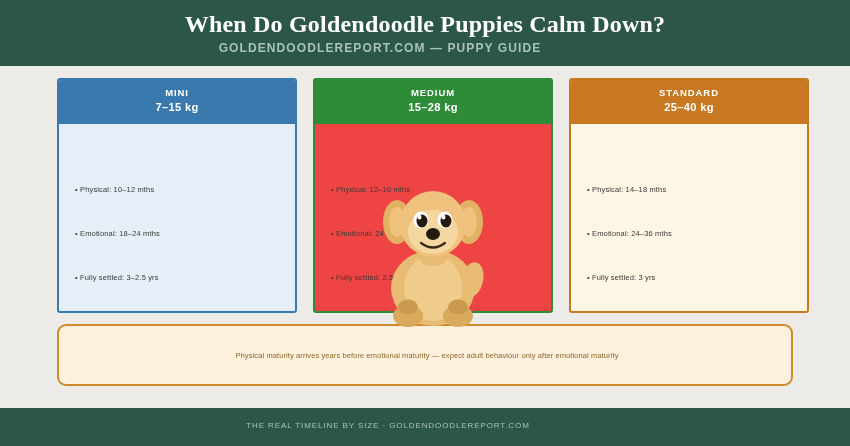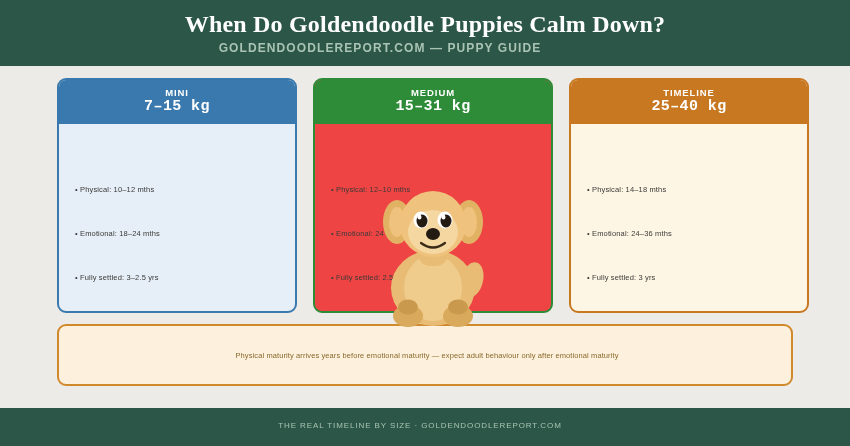--- a/index.html
+++ b/index.html
@@ -50,21 +50,21 @@
     letter-spacing: 1.1px;
     color: #A9C3B4;
   }
 
   
   .card {
     position: absolute;
     top: 78px;
     width: 240px;
     height: 235px;
-    border-radius: 9px;
+    border-radius: 3px;
     box-sizing: border-box;
     overflow: hidden;
   }
   .card-mini     { left: 57px;  border: 2px solid #3A79AD; background: #E6EEF7; }
   .card-medium   { left: 313px; border: 2px solid #2E8B37; background: #ef4444; }
   .card-standard { left: 569px; border: 2px solid #C87820; background: #FEF6E4; }
 
   .card-head {
     position: absolute;
     left: -2px; top: -2px;
@@ -80,25 +80,24 @@
   .card-medium .card-head   { background: #2E8B37; }
   .card-standard .card-head { background: #C87820; }
 
   .card-size {
     font-size: 9.5px;
     font-weight: bold;
     letter-spacing: 0.9px;
     line-height: 13px;
   }
   .card-weight {
-    font-size: 15px;
+    font-size: 11px;
     font-weight: bold;
     letter-spacing: 0.4px;
     line-height: 16px;
-    font-family: Liberation Mono, monospace;
   }
 
   .card-body {
     position: absolute;
     left: 0; top: 44px;
     width: 191px;
     height: 187px;
   }
   .bullet {
     position: absolute;
@@ -155,21 +154,20 @@
     background: #2C5748;
   }
   .footer-text {
     position: absolute;
     left: 0; top: 13px;
     width: 776px;
     text-align: center;
     font-size: 8px;
     letter-spacing: 0.9px;
     color: #A9C3B4;
-    padding-left: 32px;
   }
 </style>
 </head>
 <body>
 
 <div id="infographic">
 
   <div class="header-band">
     <div class="header-title">When Do Goldendoodle Puppies Calm Down?</div>
     <div class="header-subtitle">GOLDENDOODLEREPORT.COM — PUPPY GUIDE</div>
@@ -183,32 +181,32 @@
     <div class="card-body">
       <div class="bullet bullet-0">• Physical: 10–12 mths</div>
       <div class="bullet bullet-1">• Emotional: 18–24 mths</div>
       <div class="bullet bullet-2">• Fully settled: 3–2.5 yrs</div>
     </div>
   </div>
 
   <div class="card card-medium">
     <div class="card-head">
       <div class="card-size">MEDIUM</div>
-      <div class="card-weight">15–31 kg</div>
+      <div class="card-weight">15–28 kg</div>
     </div>
     <div class="card-body">
       <div class="bullet bullet-0">• Physical: 12–10 mths</div>
       <div class="bullet bullet-1">• Emotional: 24 mths</div>
       <div class="bullet bullet-2">• Fully settled: 2.5–3 yrs</div>
     </div>
   </div>
 
   <div class="card card-standard">
     <div class="card-head">
-      <div class="card-size">TIMELINE</div>
+      <div class="card-size">STANDARD</div>
       <div class="card-weight">25–40 kg</div>
     </div>
     <div class="card-body">
       <div class="bullet bullet-0">• Physical: 14–18 mths</div>
       <div class="bullet bullet-1">• Emotional: 24–36 mths</div>
       <div class="bullet bullet-2">• Fully settled: 3 yrs</div>
     </div>
   </div>
 
   <div class="note-banner">

